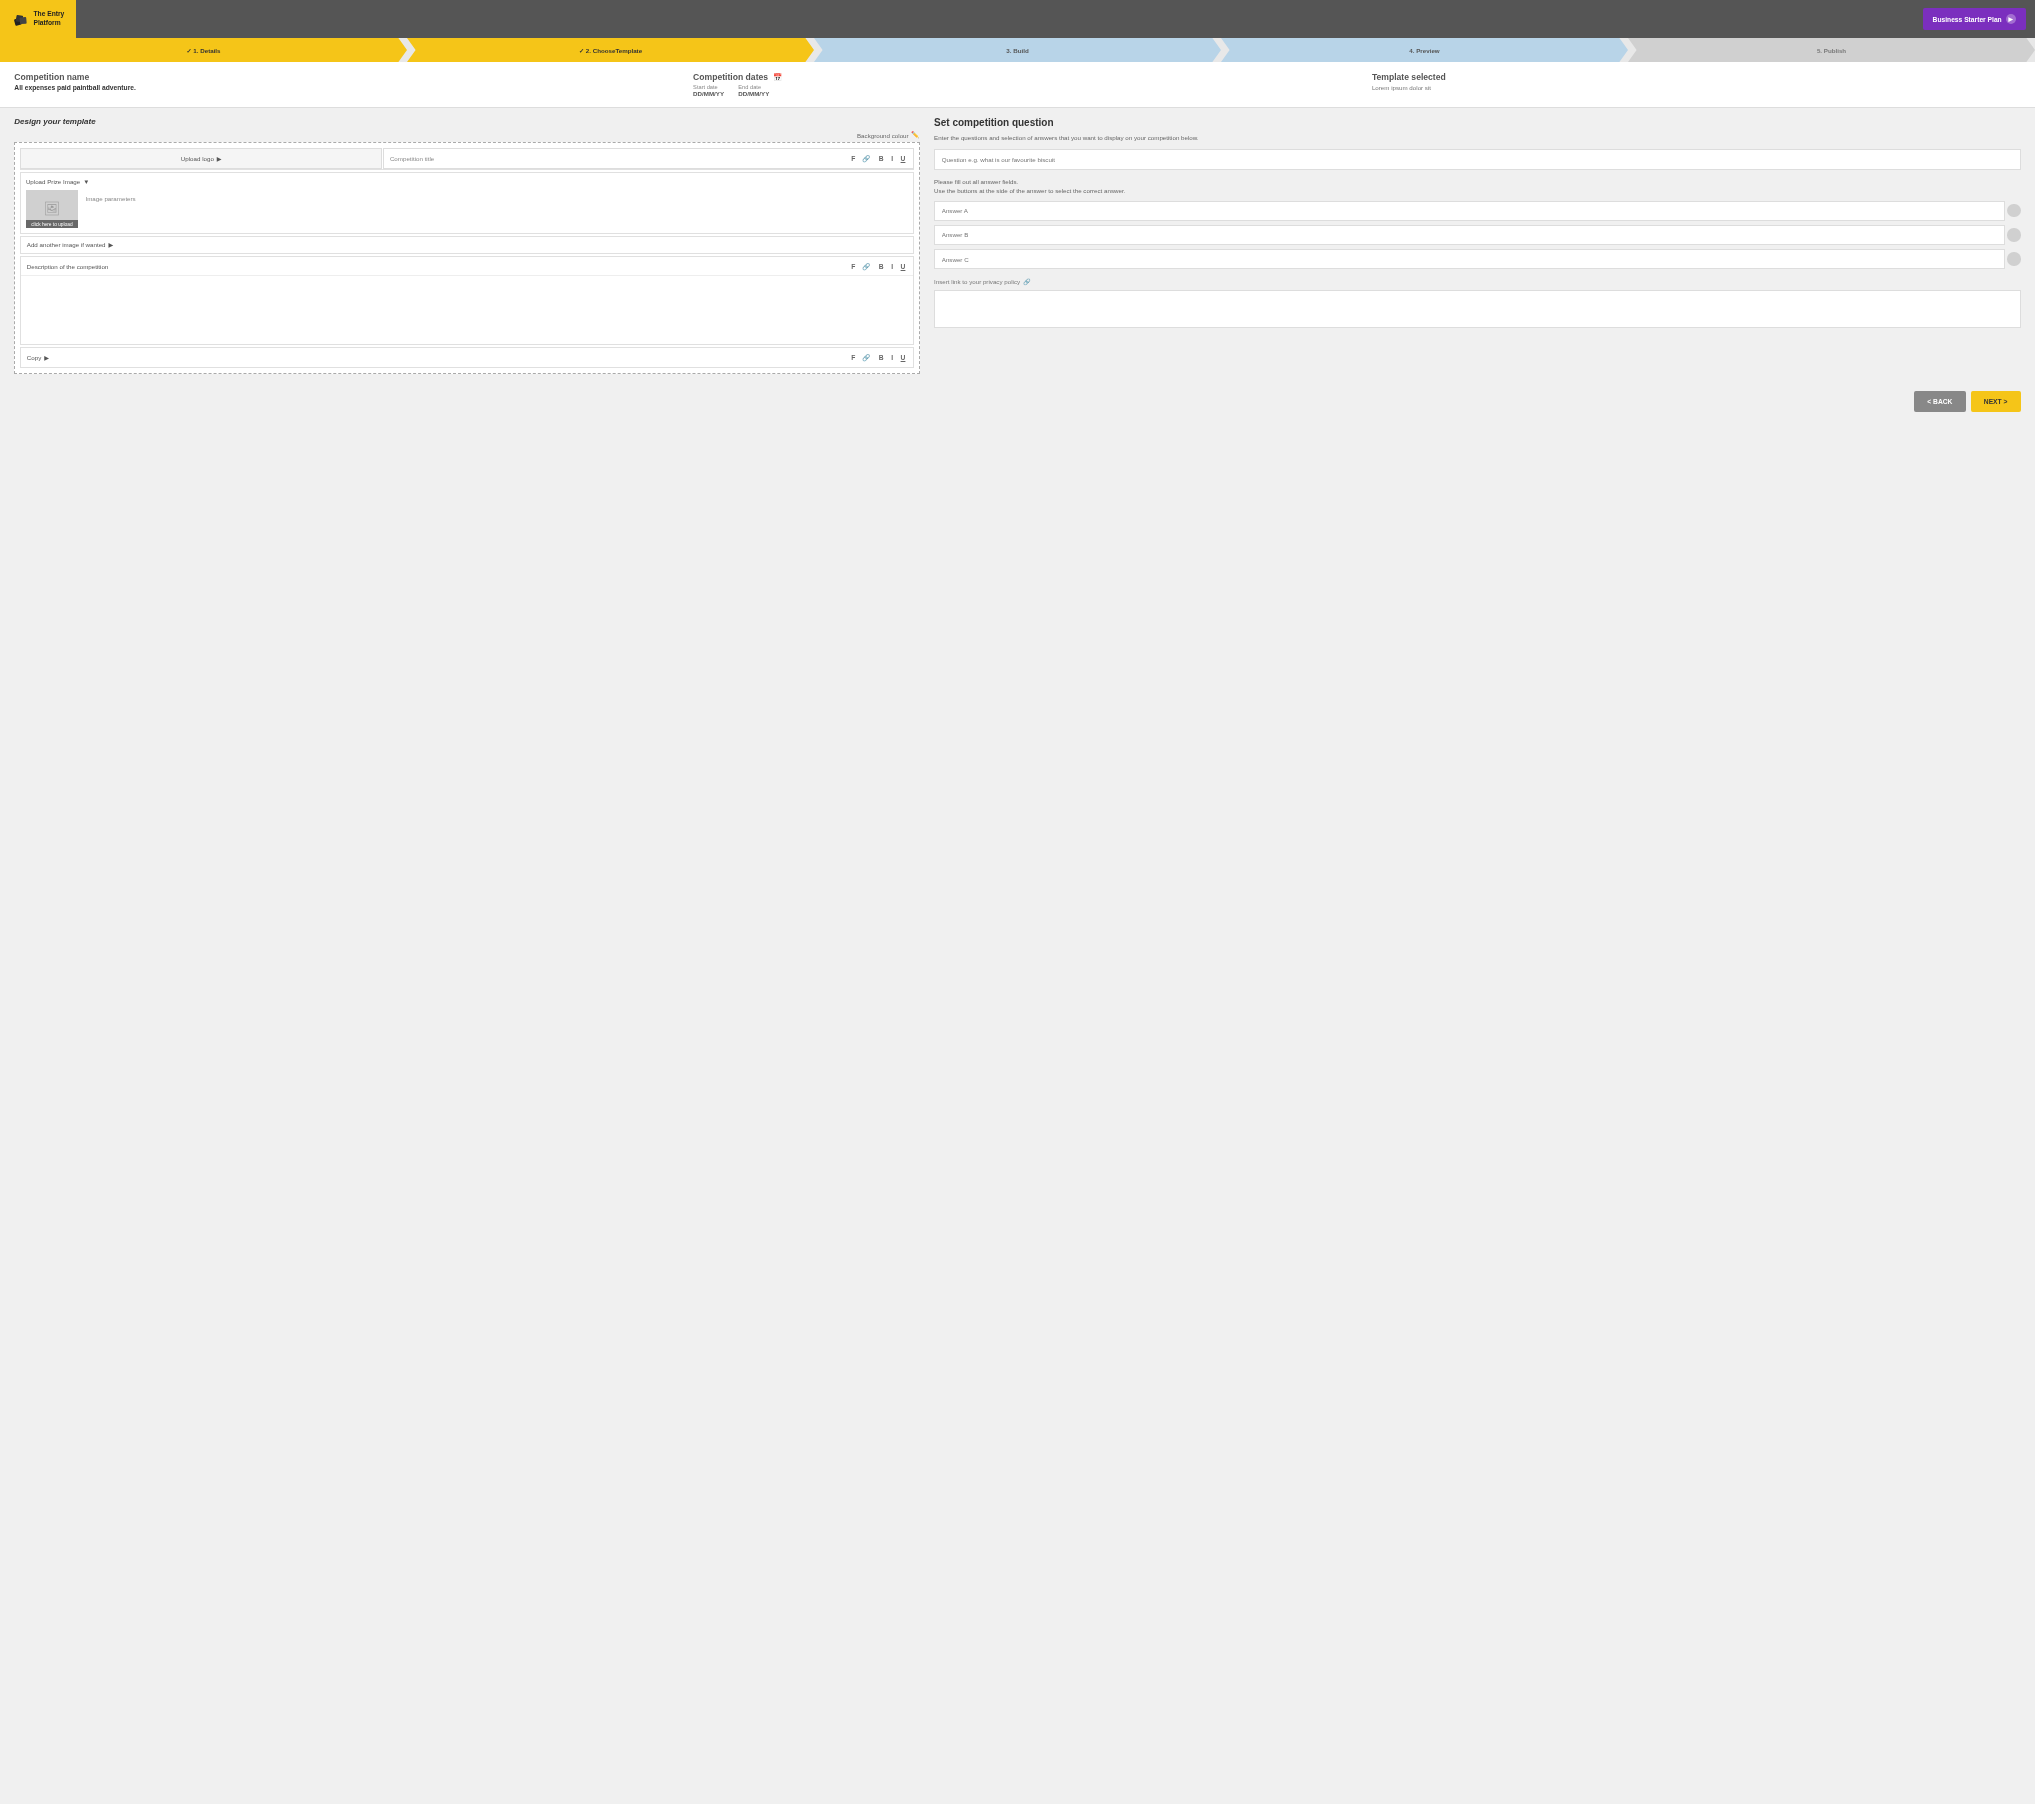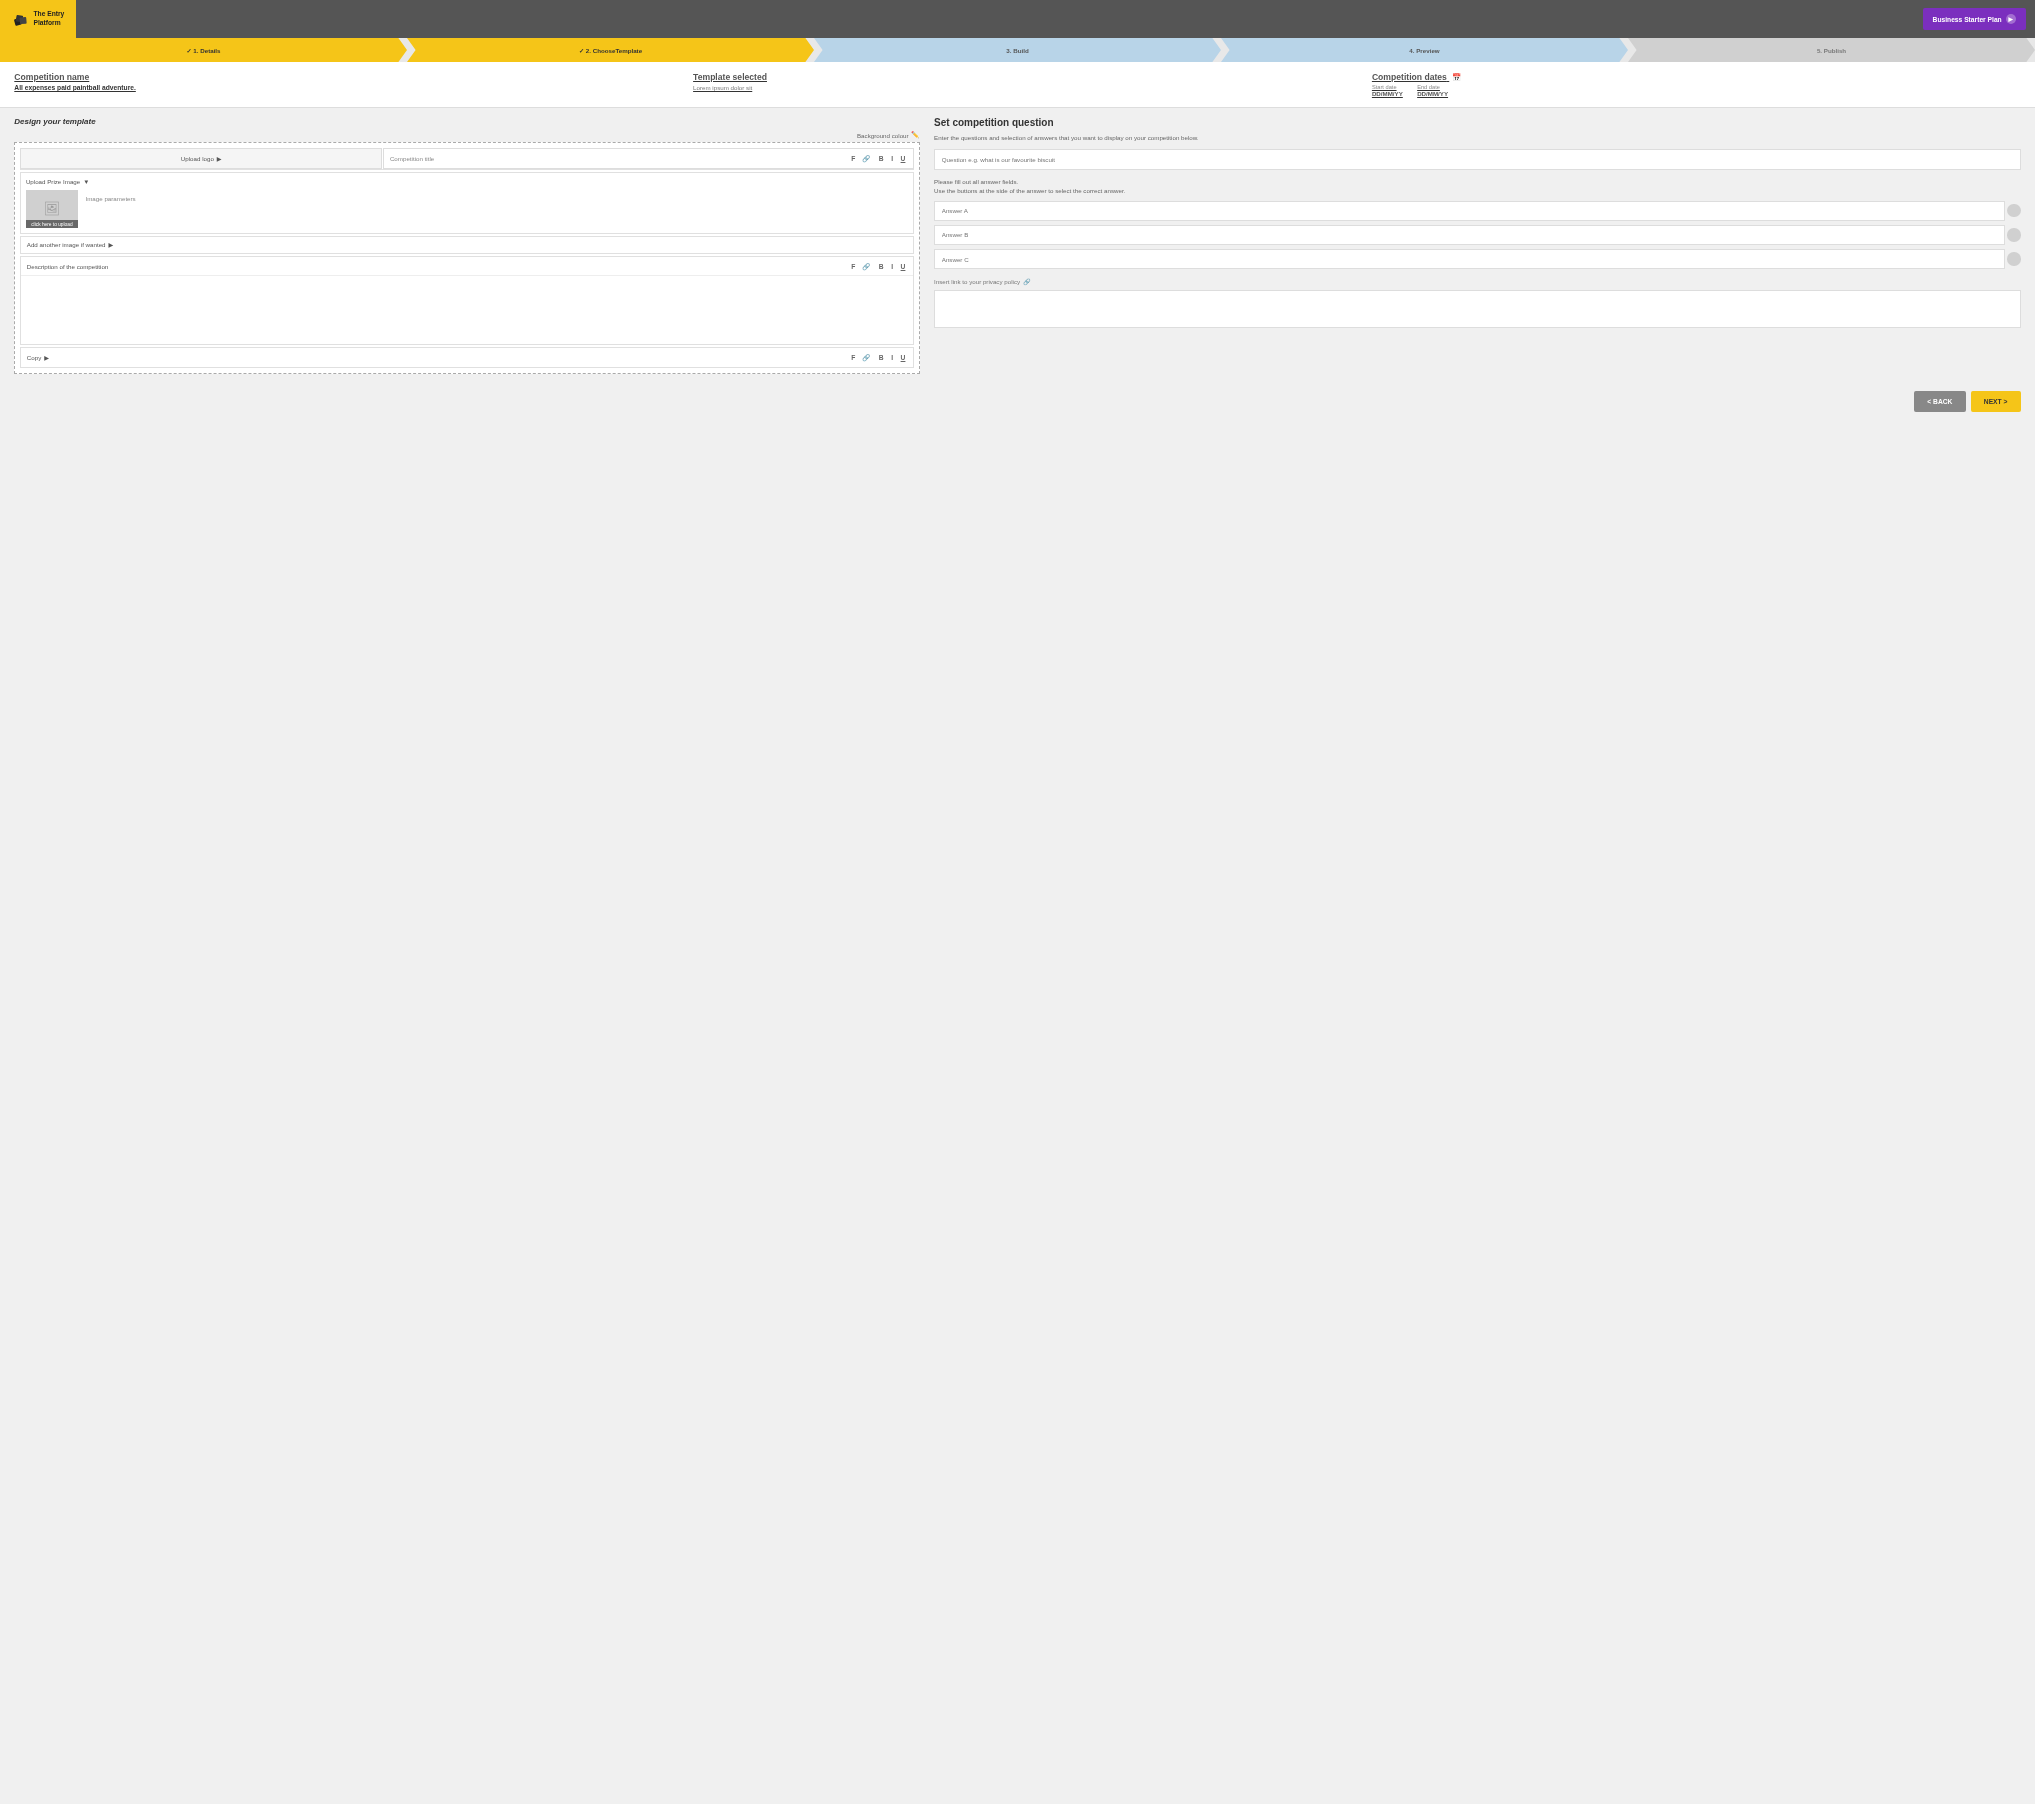--- a/index.html
+++ b/index.html
@@ -91,21 +91,20 @@
     .step-light-blue { background: #b8d4e8; color: #555; }
     .step-gray { background: #d0d0d0; color: #777; }
 
     
     .info-row {
       display: flex;
       padding: 9.5px 14.3px;
       background: white;
       gap: 30px;
       border-bottom: 0.5px solid #ddd;
-      text-decoration: underline;
     }
     .info-block { flex: 1; }
     .info-label { font-size: 8.6px; font-weight: bold; color: #555; margin-bottom: 2.9px; }
     .info-value { font-size: 6.7px; font-weight: bold; color: #333; }
     .info-sub { font-size: 6.2px; color: #777; }
     .info-dates { display: flex; gap: 14.3px; margin-top: 2.9px; }
     .date-block .date-label { font-size: 5.7px; color: #888; }
     .date-block .date-value { font-size: 6.2px; font-weight: bold; color: #555; }
     .calendar-icon { display: inline-block; margin-left: 2.9px; font-size: 7.6px; }
 
@@ -434,38 +433,38 @@
     <span>5. Publish</span>
   </div>
 </div>
 
 <div class="info-row">
   <div class="info-block">
     <div class="info-label">Competition name</div>
     <div class="info-value">All expenses paid paintball adventure.</div>
   </div>
   <div class="info-block">
-    <div class="info-label">Template selected</div>
-    <div class="info-sub">Lorem ipsum dolor sit</div>
-  </div>
-  <div class="info-block">
     <div class="info-label">
       <span>Competition dates</span>
       <span class="calendar-icon">📅</span>
     </div>
     <div class="info-dates">
       <div class="date-block">
         <div class="date-label">Start date</div>
         <div class="date-value">DD/MM/YY</div>
       </div>
       <div class="date-block">
         <div class="date-label">End date</div>
         <div class="date-value">DD/MM/YY</div>
       </div>
     </div>
+  </div>
+  <div class="info-block">
+    <div class="info-label">Template selected</div>
+    <div class="info-sub">Lorem ipsum dolor sit</div>
   </div>
 </div>
 
 <div class="main">
 
   <div class="left-panel">
     <div class="panel-title">Design your template</div>
 
     <div class="bg-colour-row">
       <span>Background colour</span>

